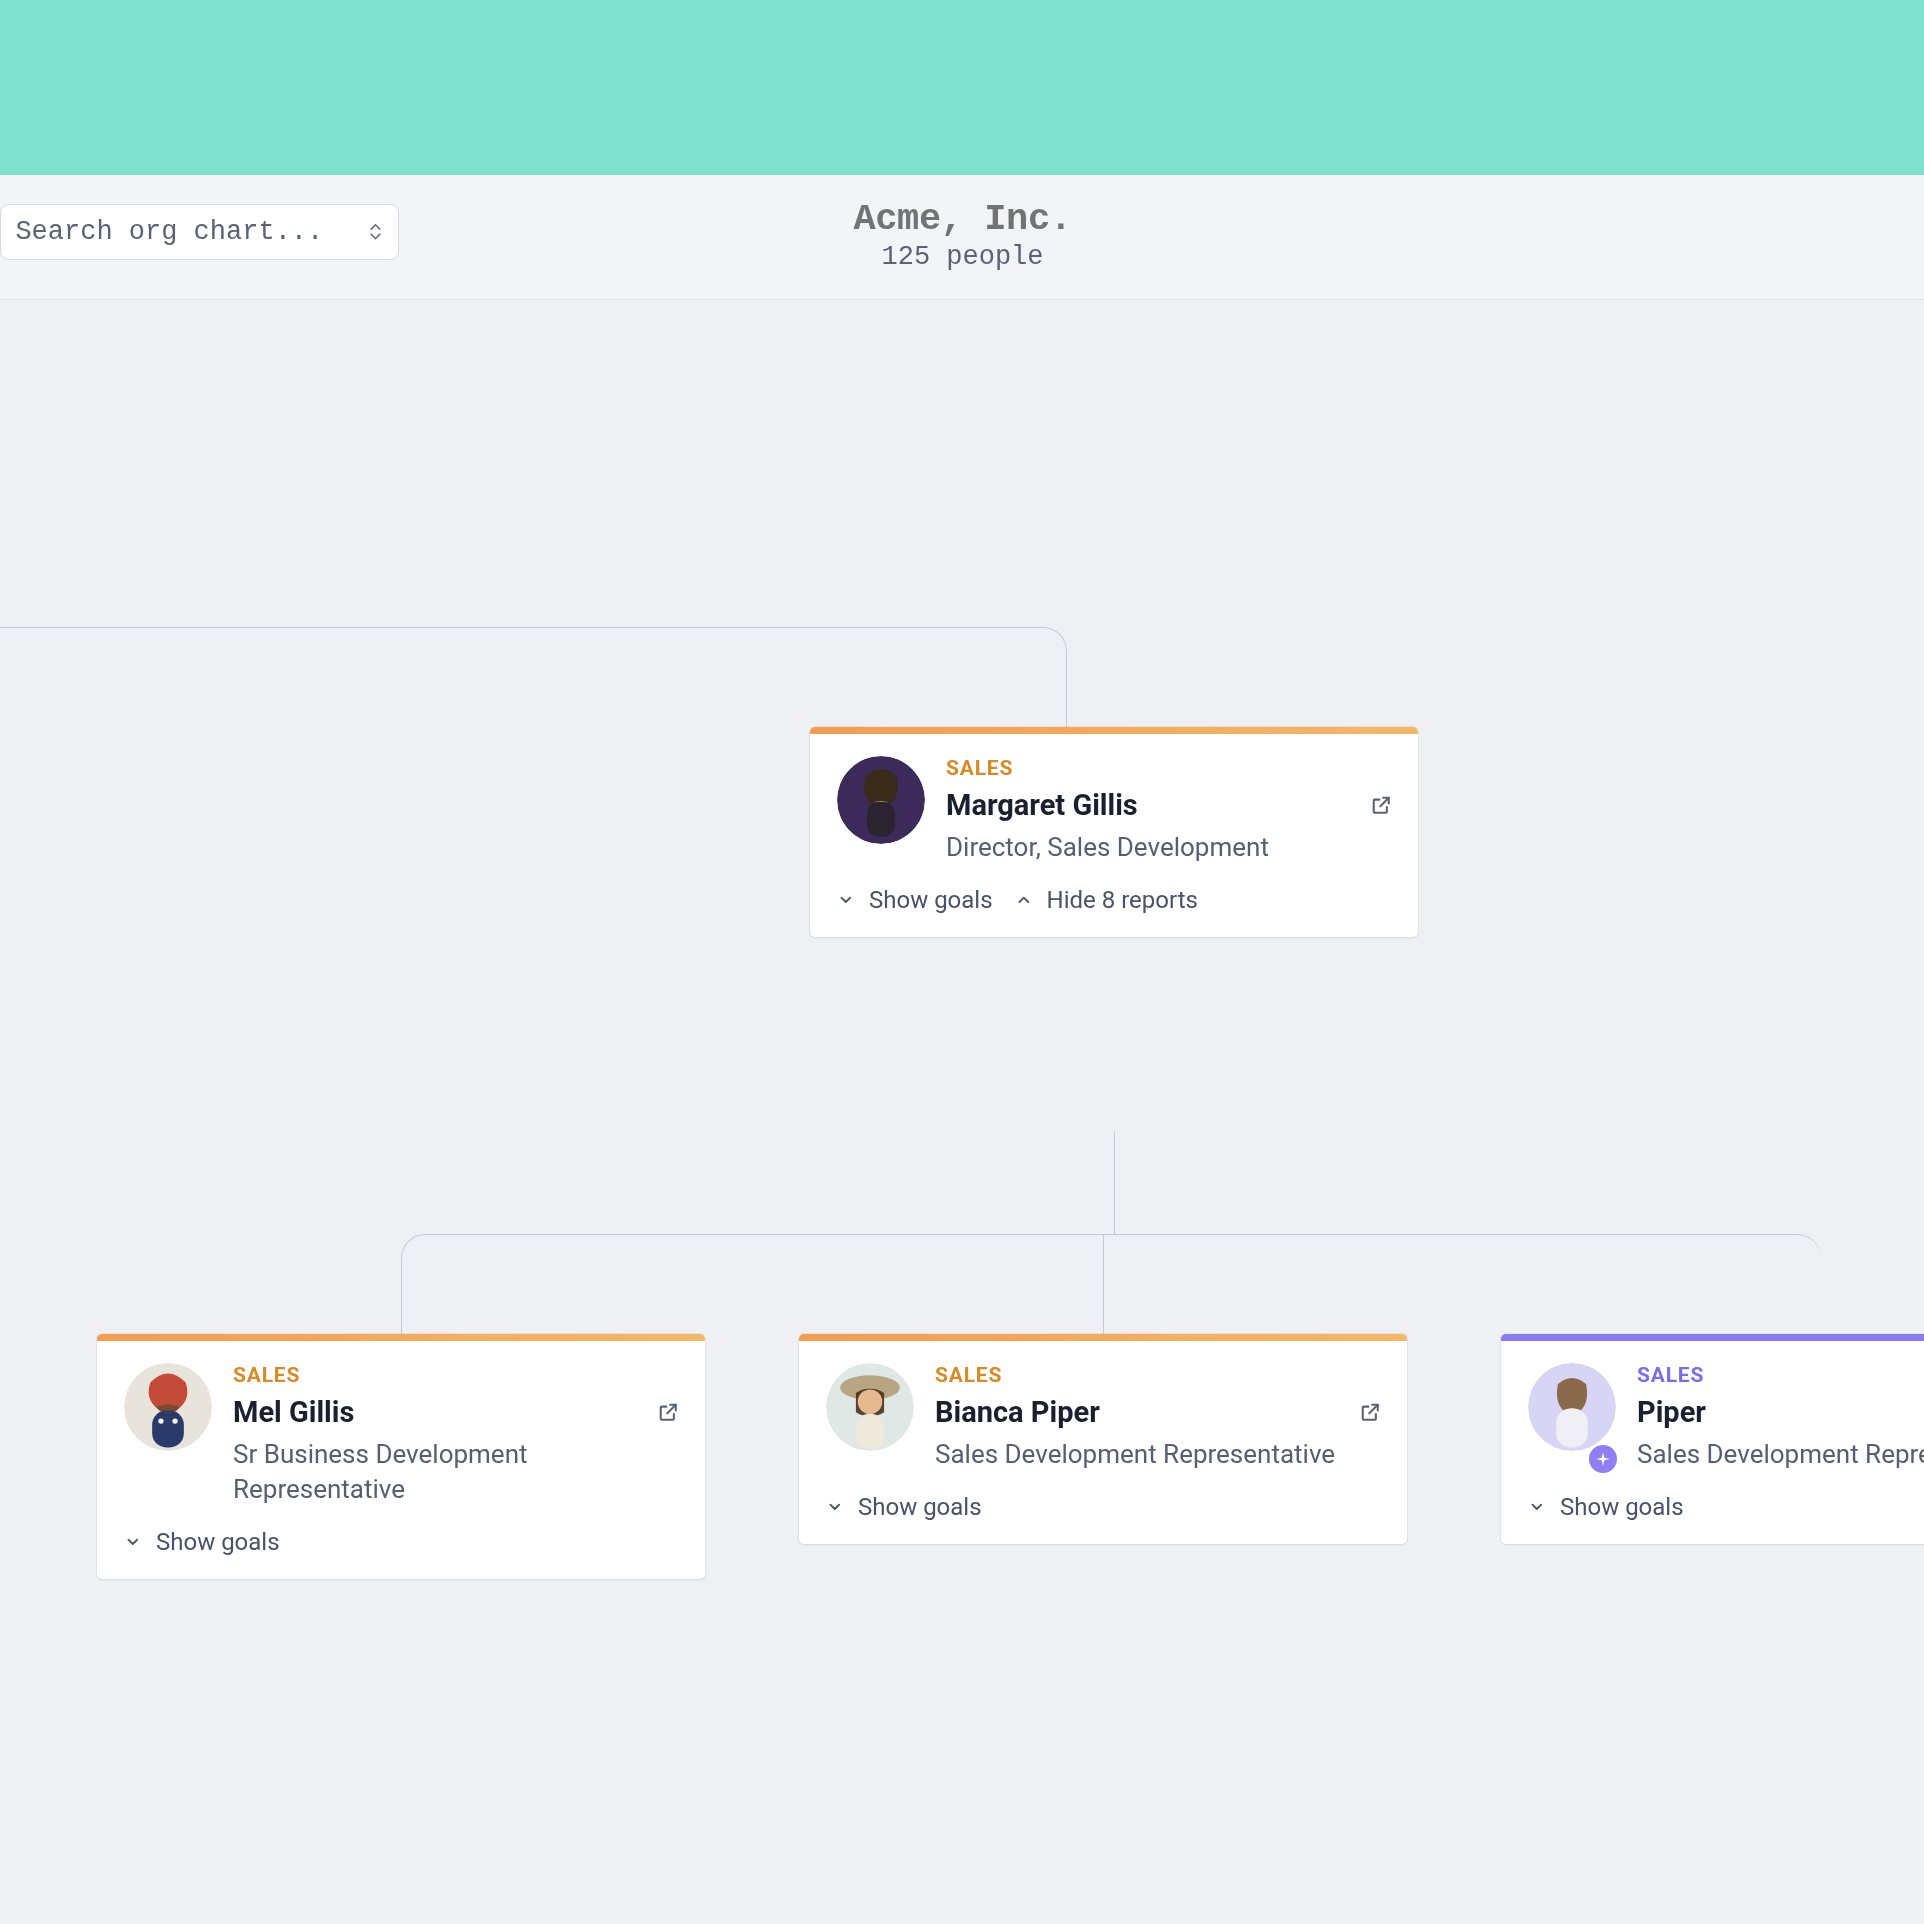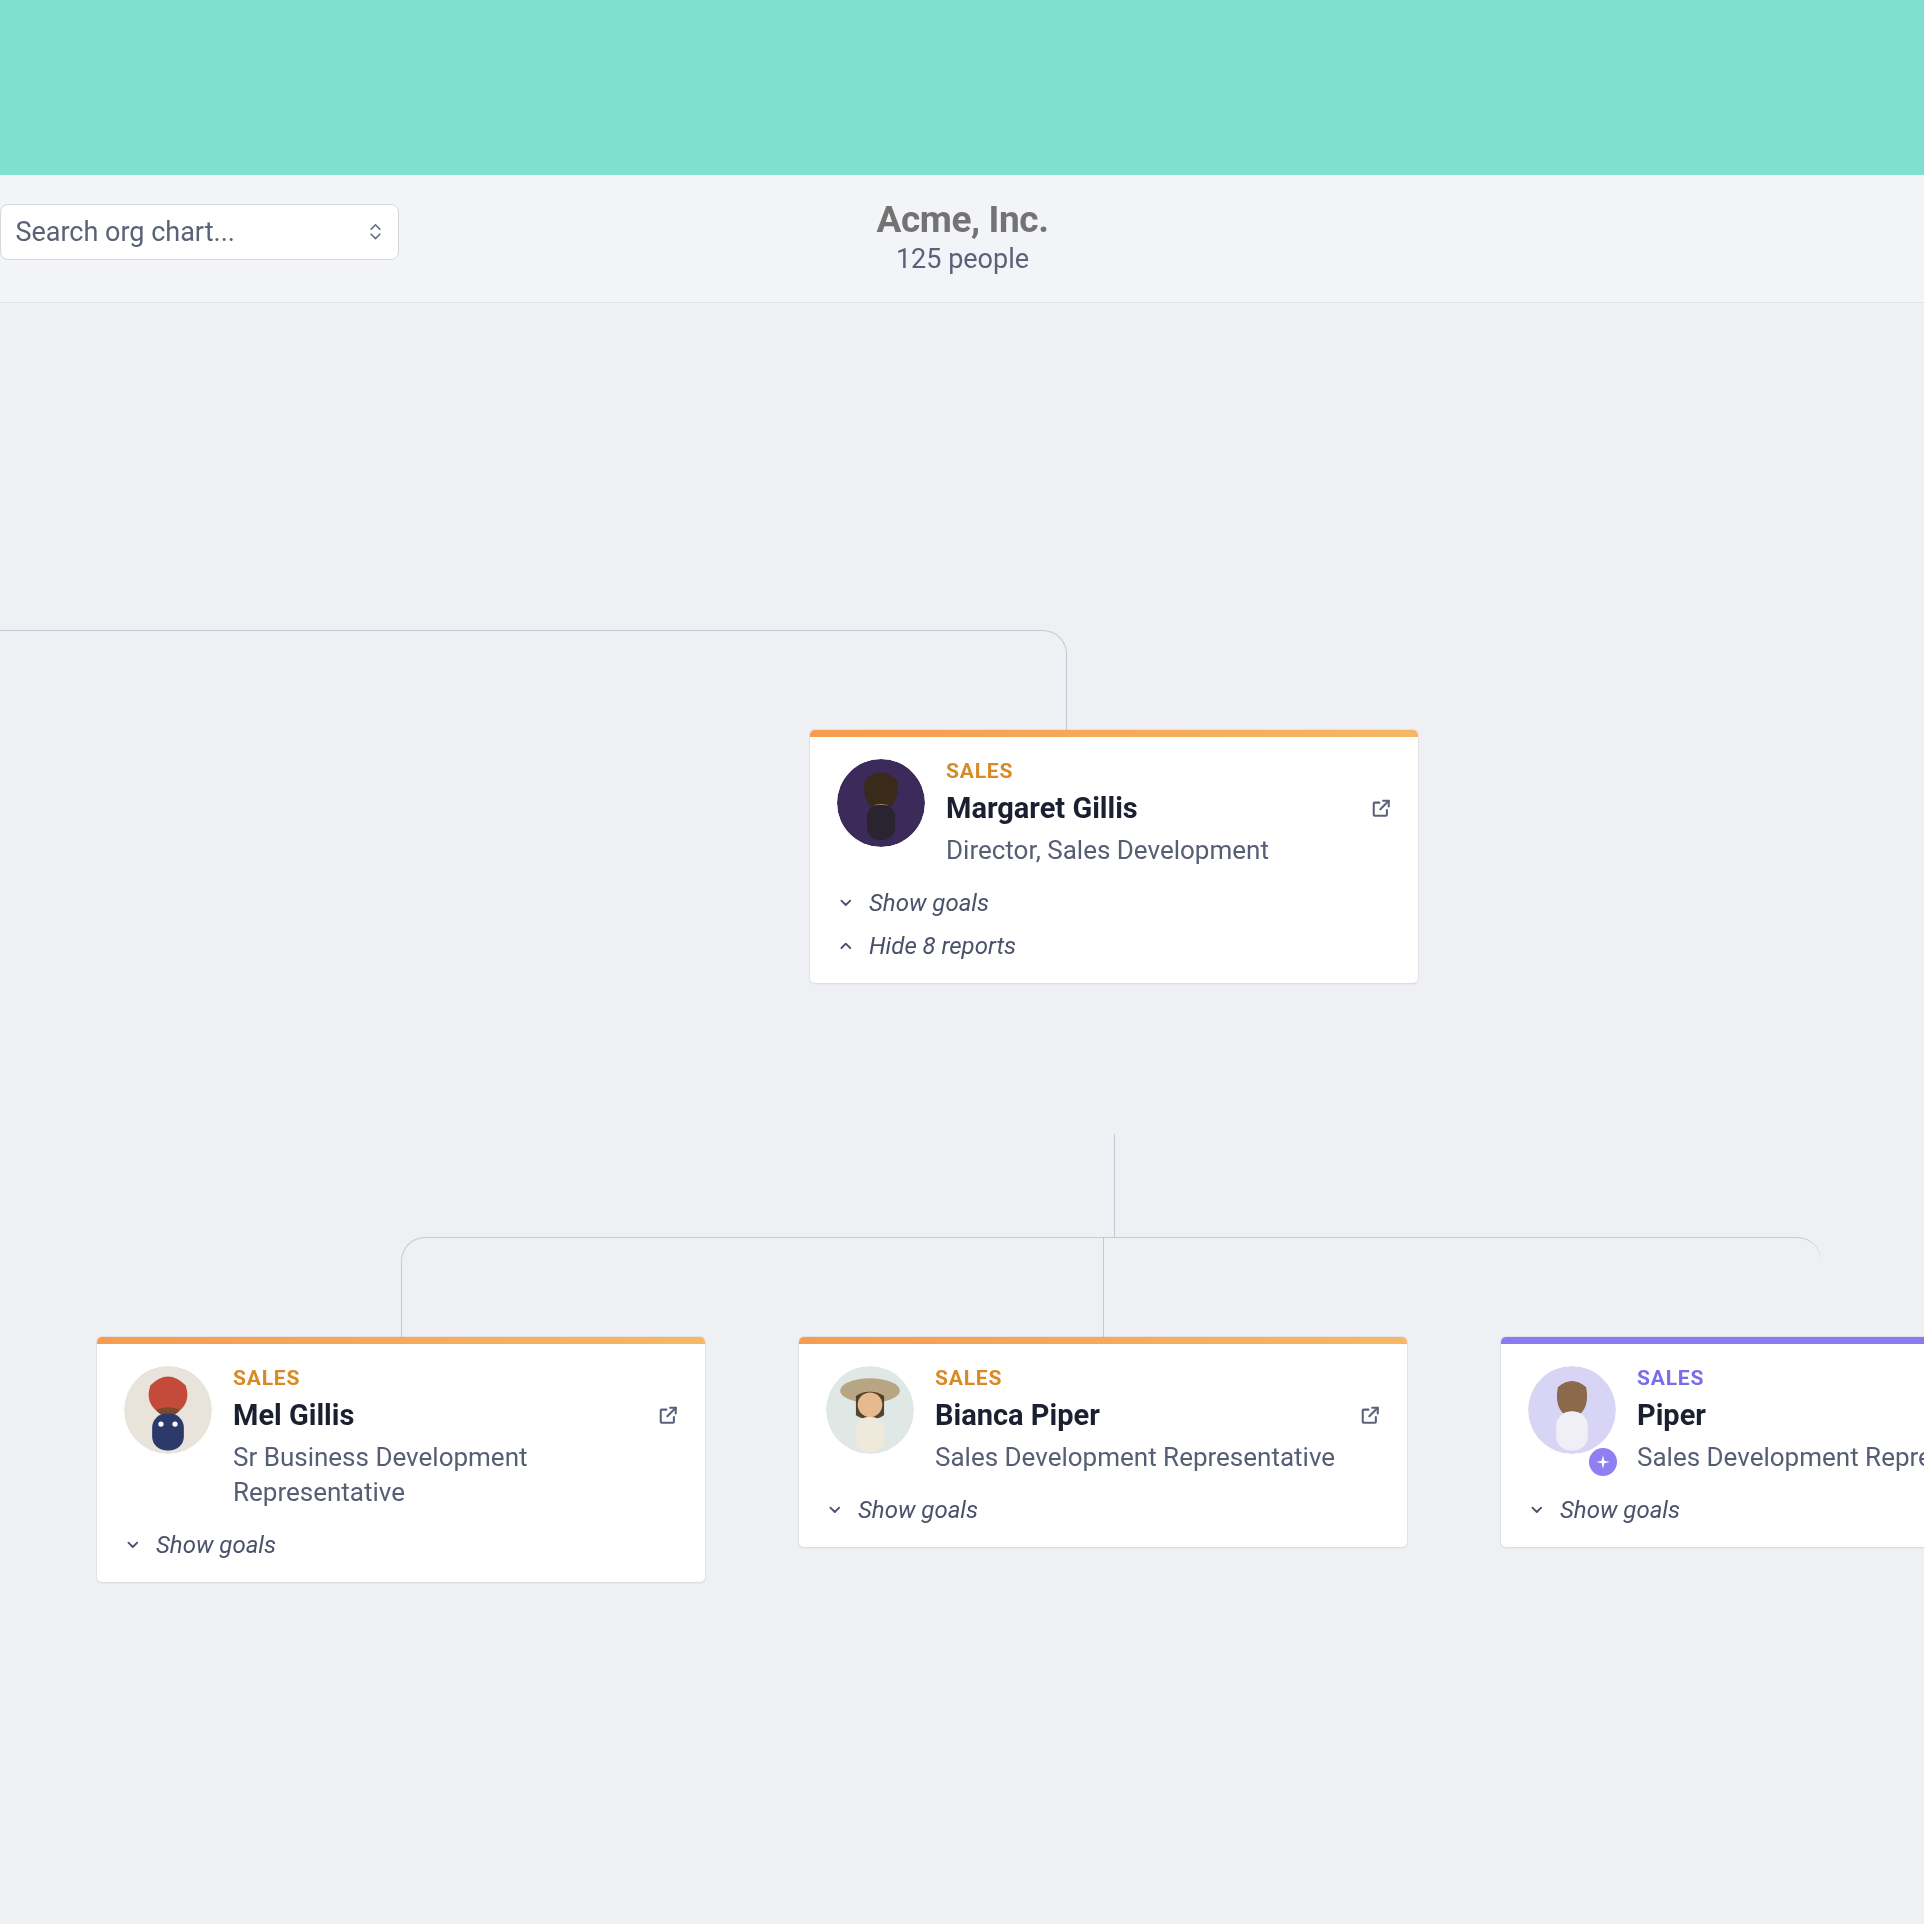--- a/index.html
+++ b/index.html
@@ -13,21 +13,21 @@
     .banner {
       height: 175px;
       background: #7fe0cf;
     }
     .header {
       background: #f3f4f8;
       border-bottom: 0.8px solid #e1e3ea;
       padding: 22.5px 0 27px 0;
       position: relative;
     }
-    .header-inner { position: relative; }
+    .header-inner { position: relative; font-family: Liberation Mono, monospace; }
     .search-wrap {
       position: absolute;
       left: 0;
       top: 6.4px;
     }
     .search-select {
       width: 399px;
       height: 56px;
       background: #fff;
       border: 0.8px solid #d6d8e0;
@@ -137,23 +137,22 @@
     }
     .open-link {
       position: absolute;
       right: -1.6px;
       top: 38px;
       color: #5a6178;
     }
     .card-actions {
       padding: 8px 27px 22.5px 27px;
       display: flex;
-      flex-direction: column;
-      gap: 15px;
-      font-style: italic;
+      flex-direction: row;
+      gap: 22px;
     }
     .action-link {
       font-size: 24px;
       color: #4a516a;
       display: flex;
       align-items: center;
       gap: 14.4px;
       cursor: pointer;
     }
     .action-link .chev { color: #4a516a; flex-shrink: 0; }

